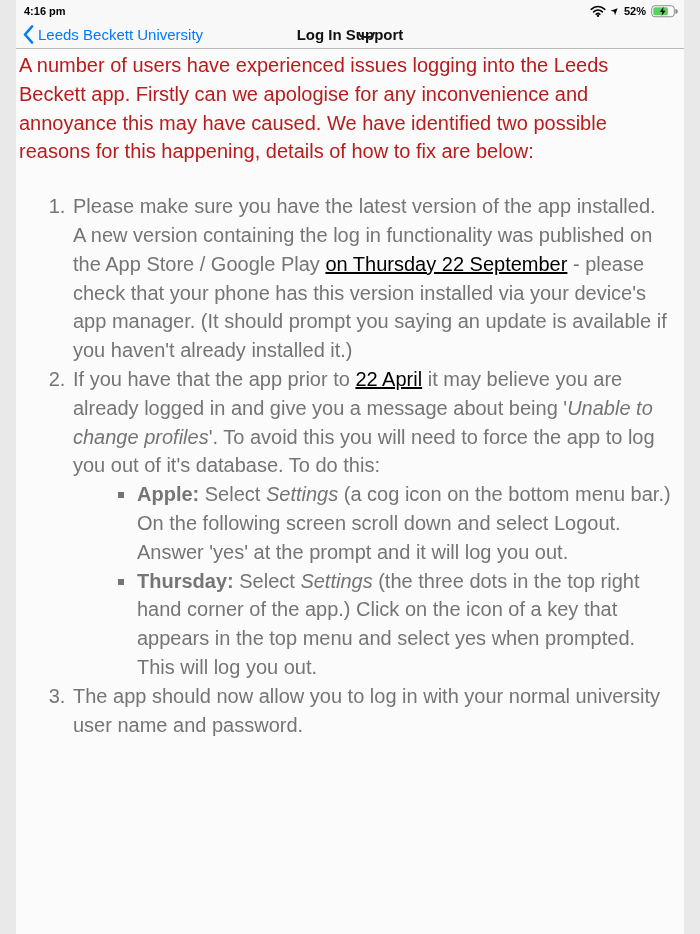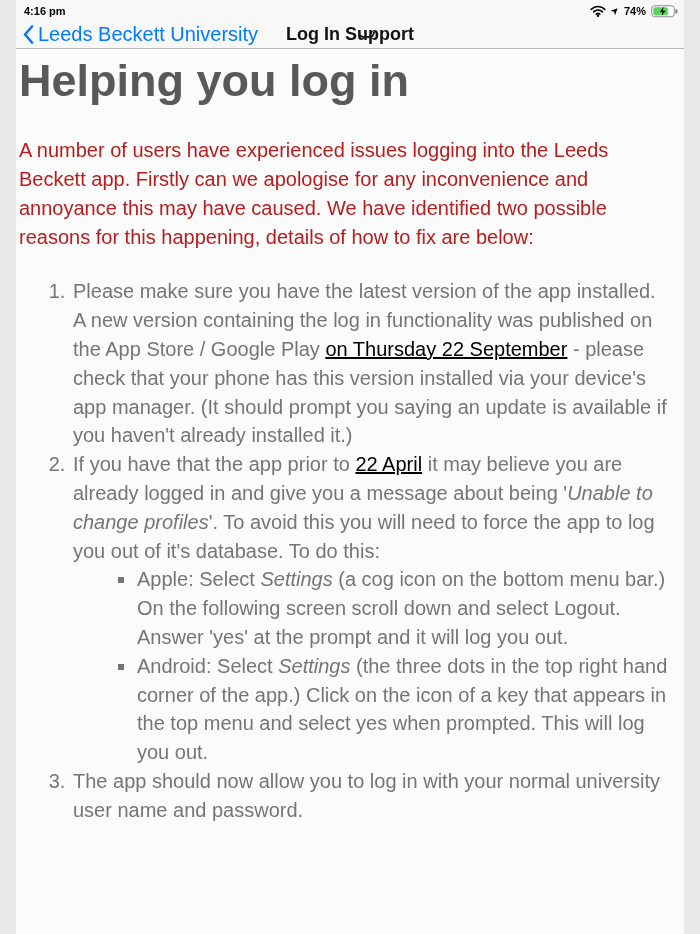--- a/index.html
+++ b/index.html
@@ -32,22 +32,22 @@
     height: 29px;
     background: #f8f8f8;
     border-bottom: 1px solid #b9b9b9;
     display: flex; align-items: center; justify-content: center;
   }
   .back-button {
     position: absolute; left: 7px; top: 0; bottom: 0;
     display: flex; align-items: center; gap: 4px;
     color: #007aff; cursor: pointer;
   }
-  .back-label { font-size: 20px; color: #007aff; }
-  .nav-title { font-size: 18px; font-weight: 700; color: #111; }
+  .back-label { font-size: 15px; color: #007aff; }
+  .nav-title { font-size: 15px; font-weight: 700; color: #111; }
   .descender-artifact {
     position: absolute; left: 342px; top: 12px;
     width: 17px; height: 6px;
     border: 2.5px solid #1c1c1c; border-top: none;
     border-radius: 0 0 9px 9px;
   }
   
   .content {
     padding: 2px 13px 0 3px;
     color: #757575;
@@ -65,38 +65,38 @@
     margin: 0; padding-left: 52px;
     font-size: 20px; line-height: 1.44; color: #757575;
   }
   ol.steps > li { padding-left: 2px; }
   ul.platforms {
     list-style: square;
     margin: 0; padding-left: 64px;
   }
   a.pink-link { color: #000000; text-decoration: underline; cursor: pointer; }
   em { font-style: italic; }
-  strong { font-weight: 400; }
+  strong { font-weight: 700; }
 </style>
 </head>
 <body>
 
 <div class="screen">
 
   <div class="status-bar">
     <span class="status-time">4:16 pm</span>
     <div class="status-right">
       <svg width="16" height="12" viewBox="0 0 16 12">
         <path d="M1.2 4.4 A 9.6 9.6 0 0 1 14.8 4.4" fill="none" stroke="#000" stroke-width="1.5" stroke-linecap="round"></path>
         <path d="M3.6 6.9 A 6.2 6.2 0 0 1 12.4 6.9" fill="none" stroke="#000" stroke-width="1.5" stroke-linecap="round"></path>
         <path d="M6.1 9.3 A 2.7 2.7 0 0 1 9.9 9.3" fill="none" stroke="#000" stroke-width="1.5" stroke-linecap="round"></path>
         <circle cx="8" cy="10.7" r="1.2" fill="#000"></circle>
       </svg>
       <span class="loc-arrow">➤</span>
-      <span class="battery-pct">74%</span>
+      <span class="battery-pct">52%</span>
       <svg width="27" height="13" viewBox="0 0 27 13">
         <rect x="0.75" y="0.75" width="22.5" height="11" rx="3" fill="#ffffff" stroke="#8a8a8e" stroke-width="1"></rect>
         <rect x="2.3" y="2.3" width="14.6" height="8" rx="1.6" fill="#57d35e"></rect>
         <path d="M12.6 1.8 L8.9 6.9 L11.4 6.9 L10.6 10.9 L14.5 5.7 L11.9 5.7 Z" fill="#000"></path>
         <path d="M24.4 4.1 v4.8 a2.4 2.4 0 0 0 0 -4.8 Z" fill="#8a8a8e"></path>
       </svg>
     </div>
   </div>
 
   <div class="nav-bar">
@@ -104,31 +104,30 @@
       <svg width="11" height="19" viewBox="0 0 11 19">
         <polyline points="9,1.5 2,9.5 9,17.5" fill="none" stroke="#007aff" stroke-width="2.6" stroke-linecap="round" stroke-linejoin="round"></polyline>
       </svg>
       <span class="back-label">Leeds Beckett University</span>
     </div>
     <div class="nav-title">Log In Support</div>
     <div class="descender-artifact"></div>
   </div>
 
   <div class="content">
-    <h1 class="page-heading">Helping you log in</h1>
 
     <p class="intro">A number of users have experienced issues logging into the Leeds Beckett app. Firstly can we apologise for any inconvenience and annoyance this may have caused. We have identified two possible reasons for this happening, details of how to fix are below:</p>
 
     <ol class="steps">
       <li><span>Please make sure you have the latest version of the app installed. A new version containing the log in functionality was published on the App Store / Google Play </span><a class="pink-link">on Thursday 22 September</a><span> - please check that your phone has this version installed via your device's app manager. (It should prompt you saying an update is available if you haven't already installed it.)</span></li>
 
       <li><span>If you have that the app prior to </span><a class="pink-link">22 April</a><span> it may believe you are already logged in and give you a message about being '</span><em>Unable to change profiles</em><span>'. To avoid this you will need to force the app to log you out of it's database. To do this:</span>
         <ul class="platforms">
           <li><strong>Apple:</strong><span> Select </span><em>Settings</em><span> (a cog icon on the bottom menu bar.) On the following screen scroll down and select Logout. Answer 'yes' at the prompt and it will log you out.</span></li>
-          <li><strong>Android:</strong><span> Select </span><em>Settings</em><span> (the three dots in the top right hand corner of the app.) Click on the icon of a key that appears in the top menu and select yes when prompted. This will log you out.</span></li>
+          <li><strong>Thursday:</strong><span> Select </span><em>Settings</em><span> (the three dots in the top right hand corner of the app.) Click on the icon of a key that appears in the top menu and select yes when prompted. This will log you out.</span></li>
         </ul>
       </li>
 
       <li><span>The app should now allow you to log in with your normal university user name and password.</span></li>
     </ol>
   </div>
 
 </div>
 
 </body></html>

